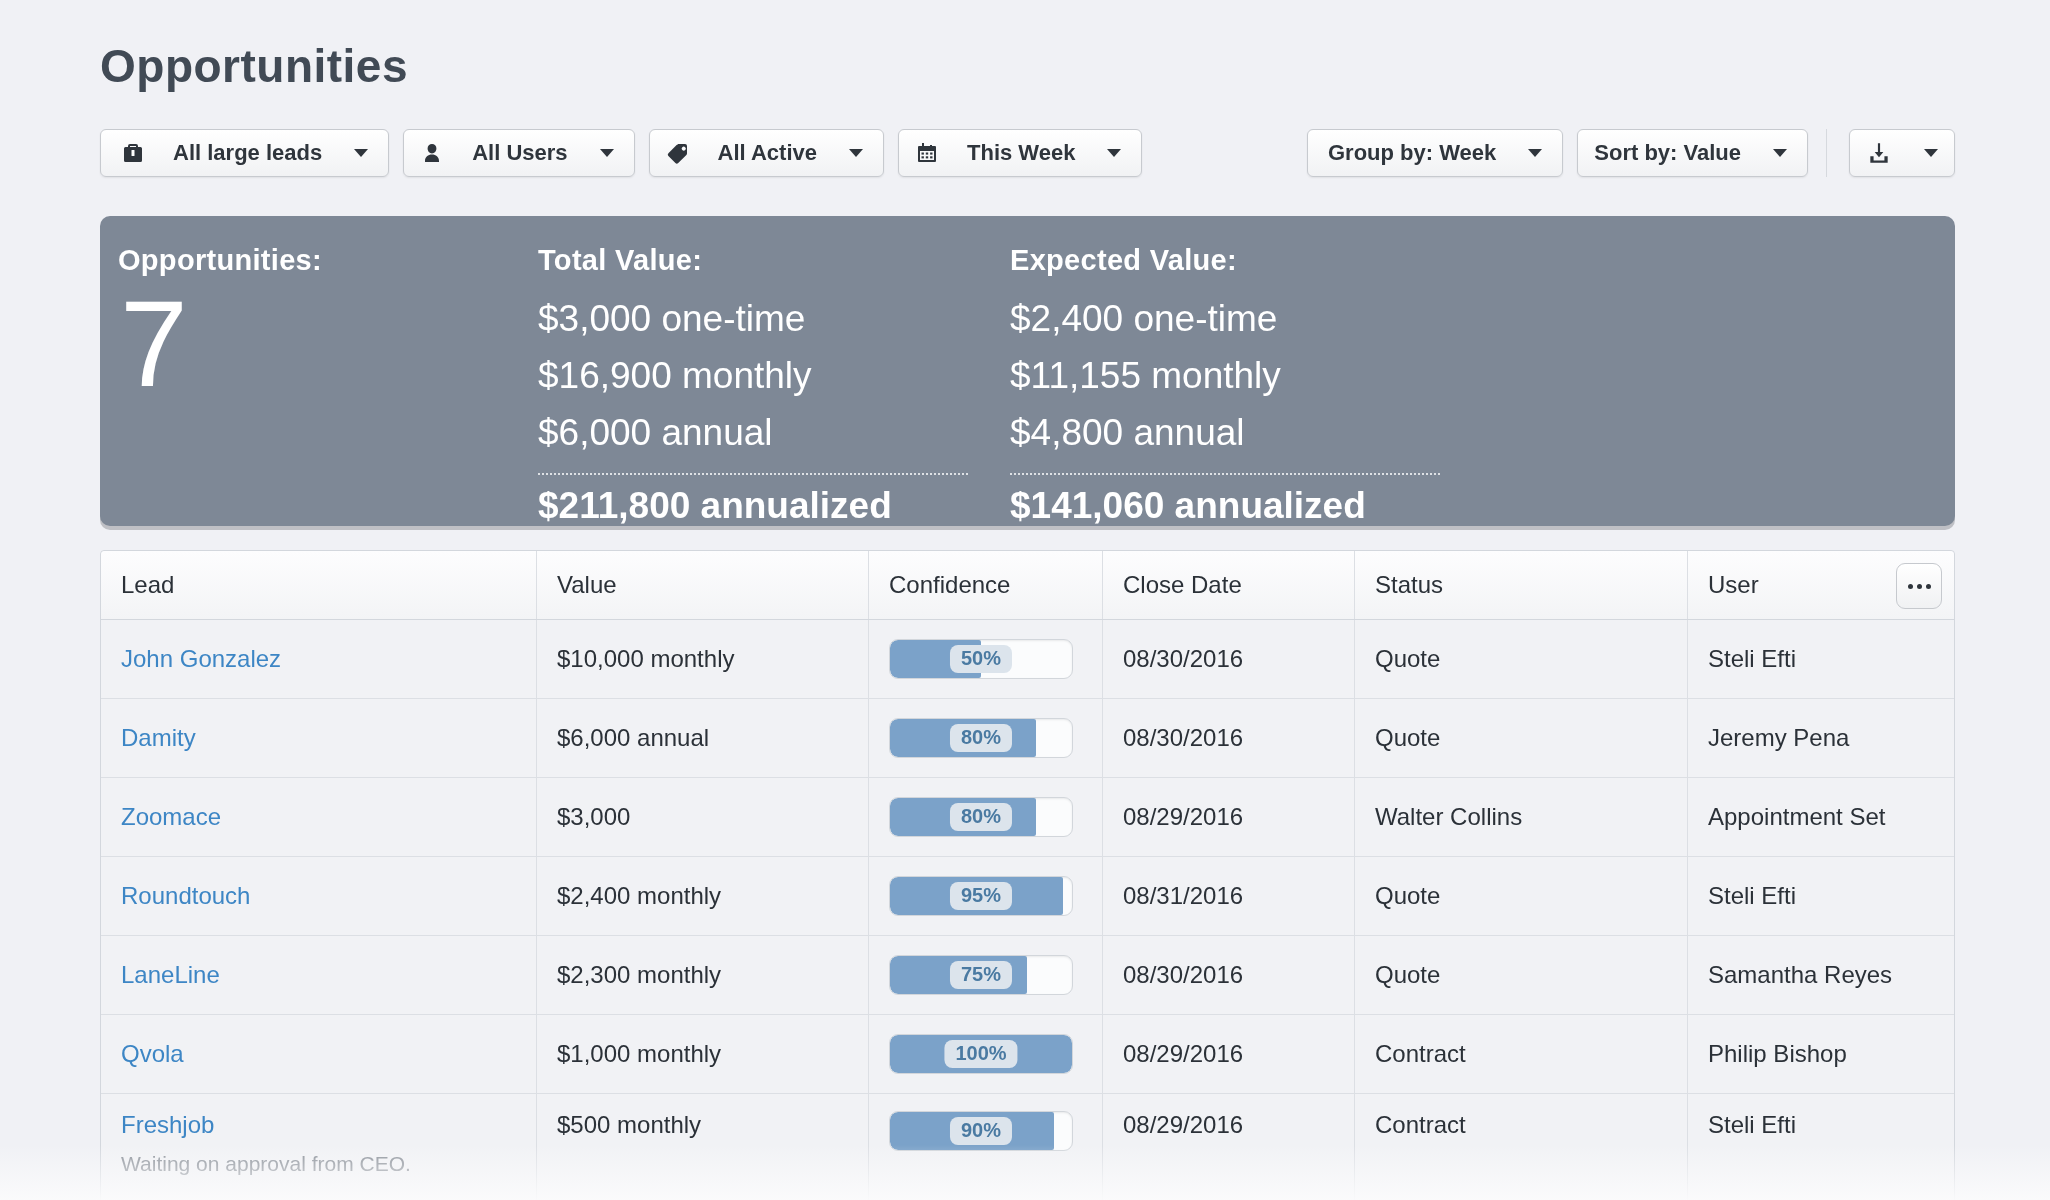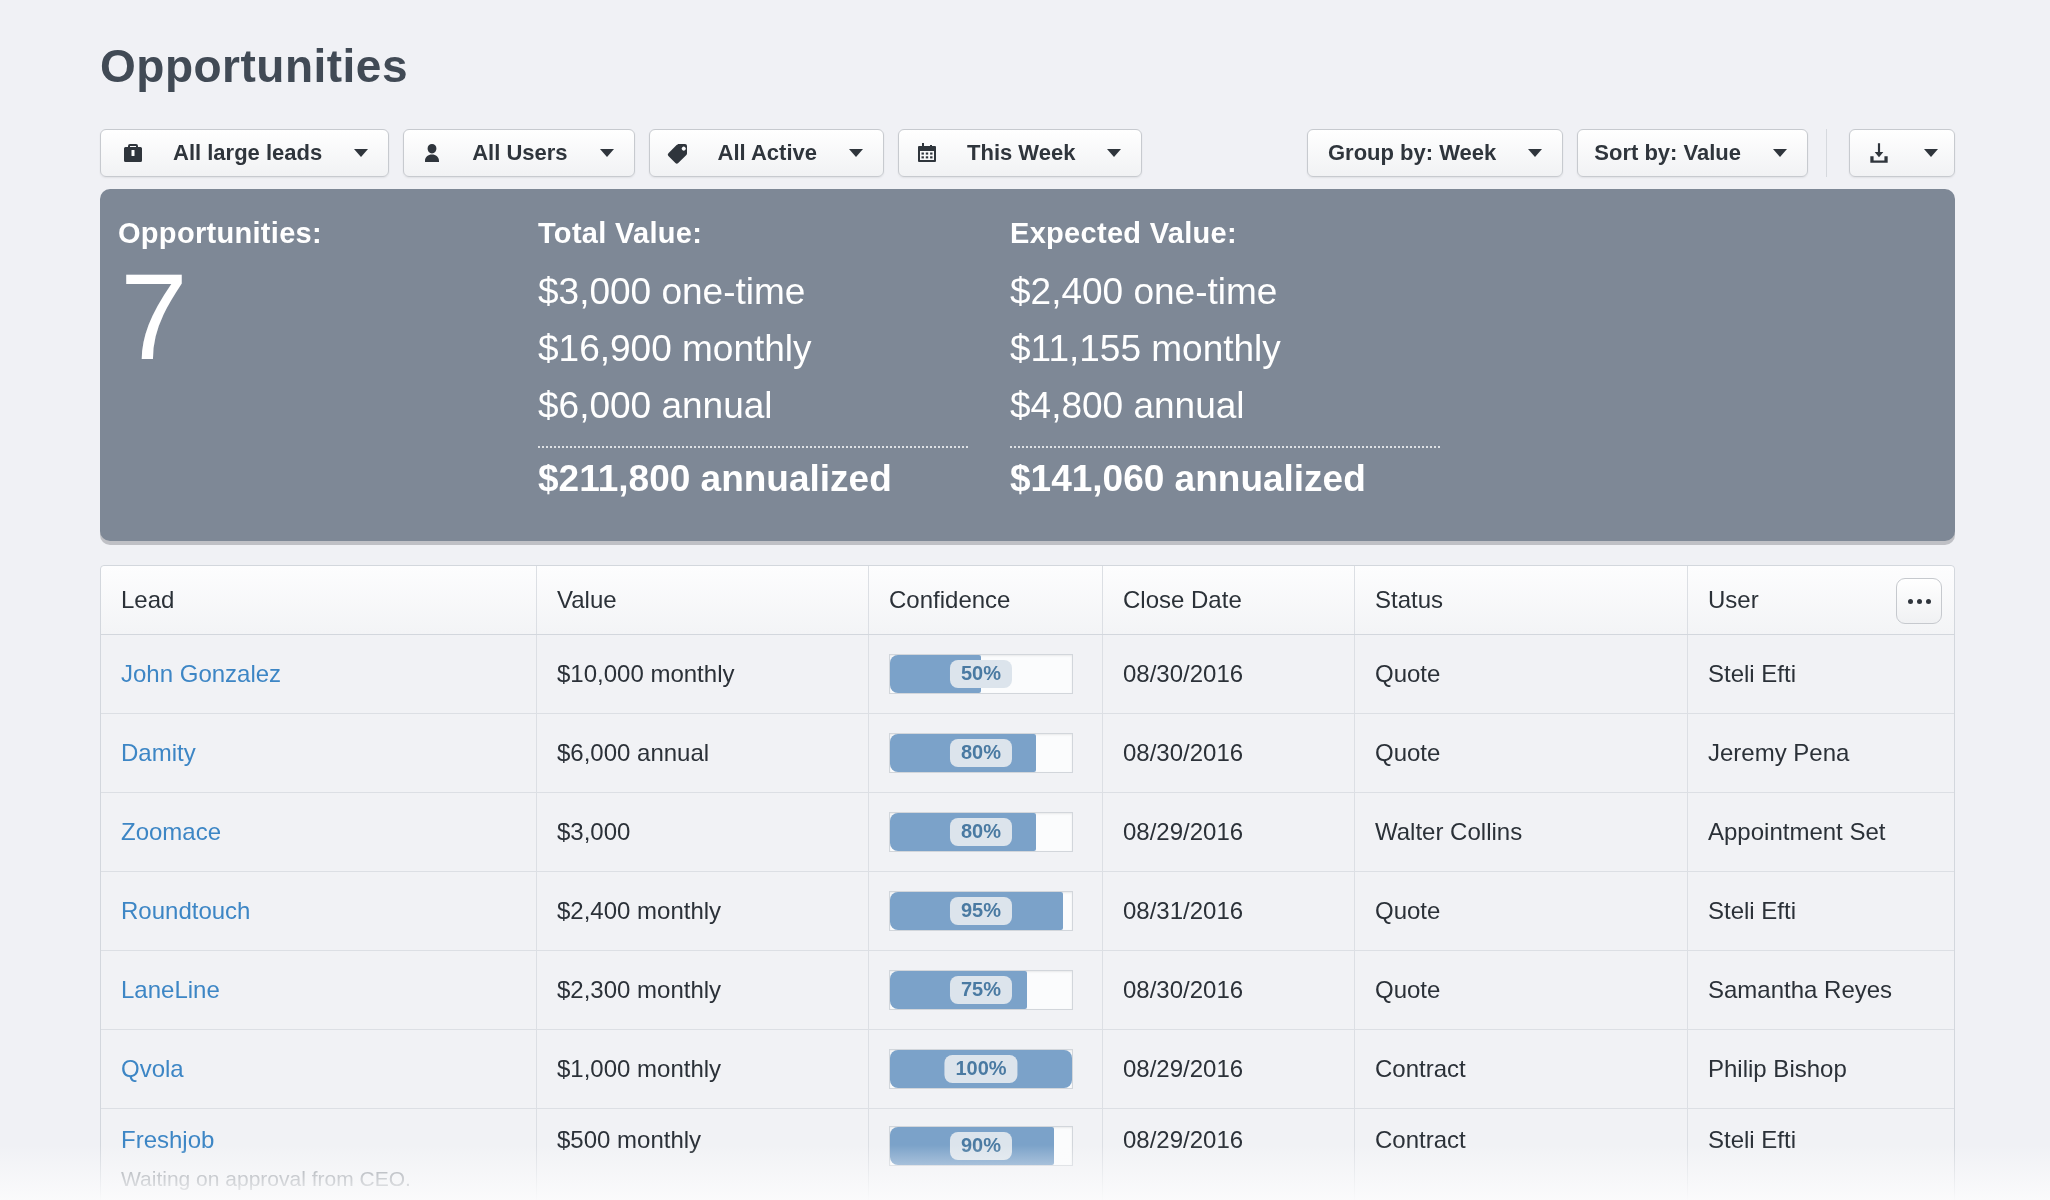--- a/index.html
+++ b/index.html
@@ -55,22 +55,22 @@
   .spacer { flex:1; }
   .v-divider {
     width:1px; height:48px;
     background:#d6d9de;
     margin:0 22px 0 18px;
   }
   .icon-svg { display:block; }
 
   
   .summary-panel {
-    margin-top:12px;
-    height:352px;
+    margin-top:39px;
+    height:310px;
     background:#7e8896;
     border-radius:10px;
     box-shadow:0 4px 0 rgba(130,134,139,0.45);
     color:#ffffff;
     display:flex;
     padding:28px 7px 0 18px;
     position:relative;
   }
   .sum-col-count { width:420px; }
   .sum-label { font-size:29px; font-weight:700; letter-spacing:0.3px; }
@@ -151,21 +151,21 @@
   .t-row.has-note .lead-cell { justify-content:flex-start; }
   .lead-link { color:#3d86c5; text-decoration:none; cursor:pointer; font-size:24px; }
   .lead-note { margin-top:13px; font-size:21px; color:#8b9199; }
 
   
   .conf-bar {
     position:relative;
     width:184px; height:40px;
     background:#fbfcfd;
     border:1px solid #d2d6db;
-    border-radius:0;
+    border-radius:9px;
     box-shadow:inset 0 1px 2px rgba(0,0,0,0.08);
     overflow:hidden;
   }
   .conf-fill {
     position:absolute; left:0; top:0; bottom:0;
     background:#7ba2c9;
     border-radius:8px 2px 2px 8px;
   }
   .conf-fill.full { border-radius:8px; }
   .conf-pill {

